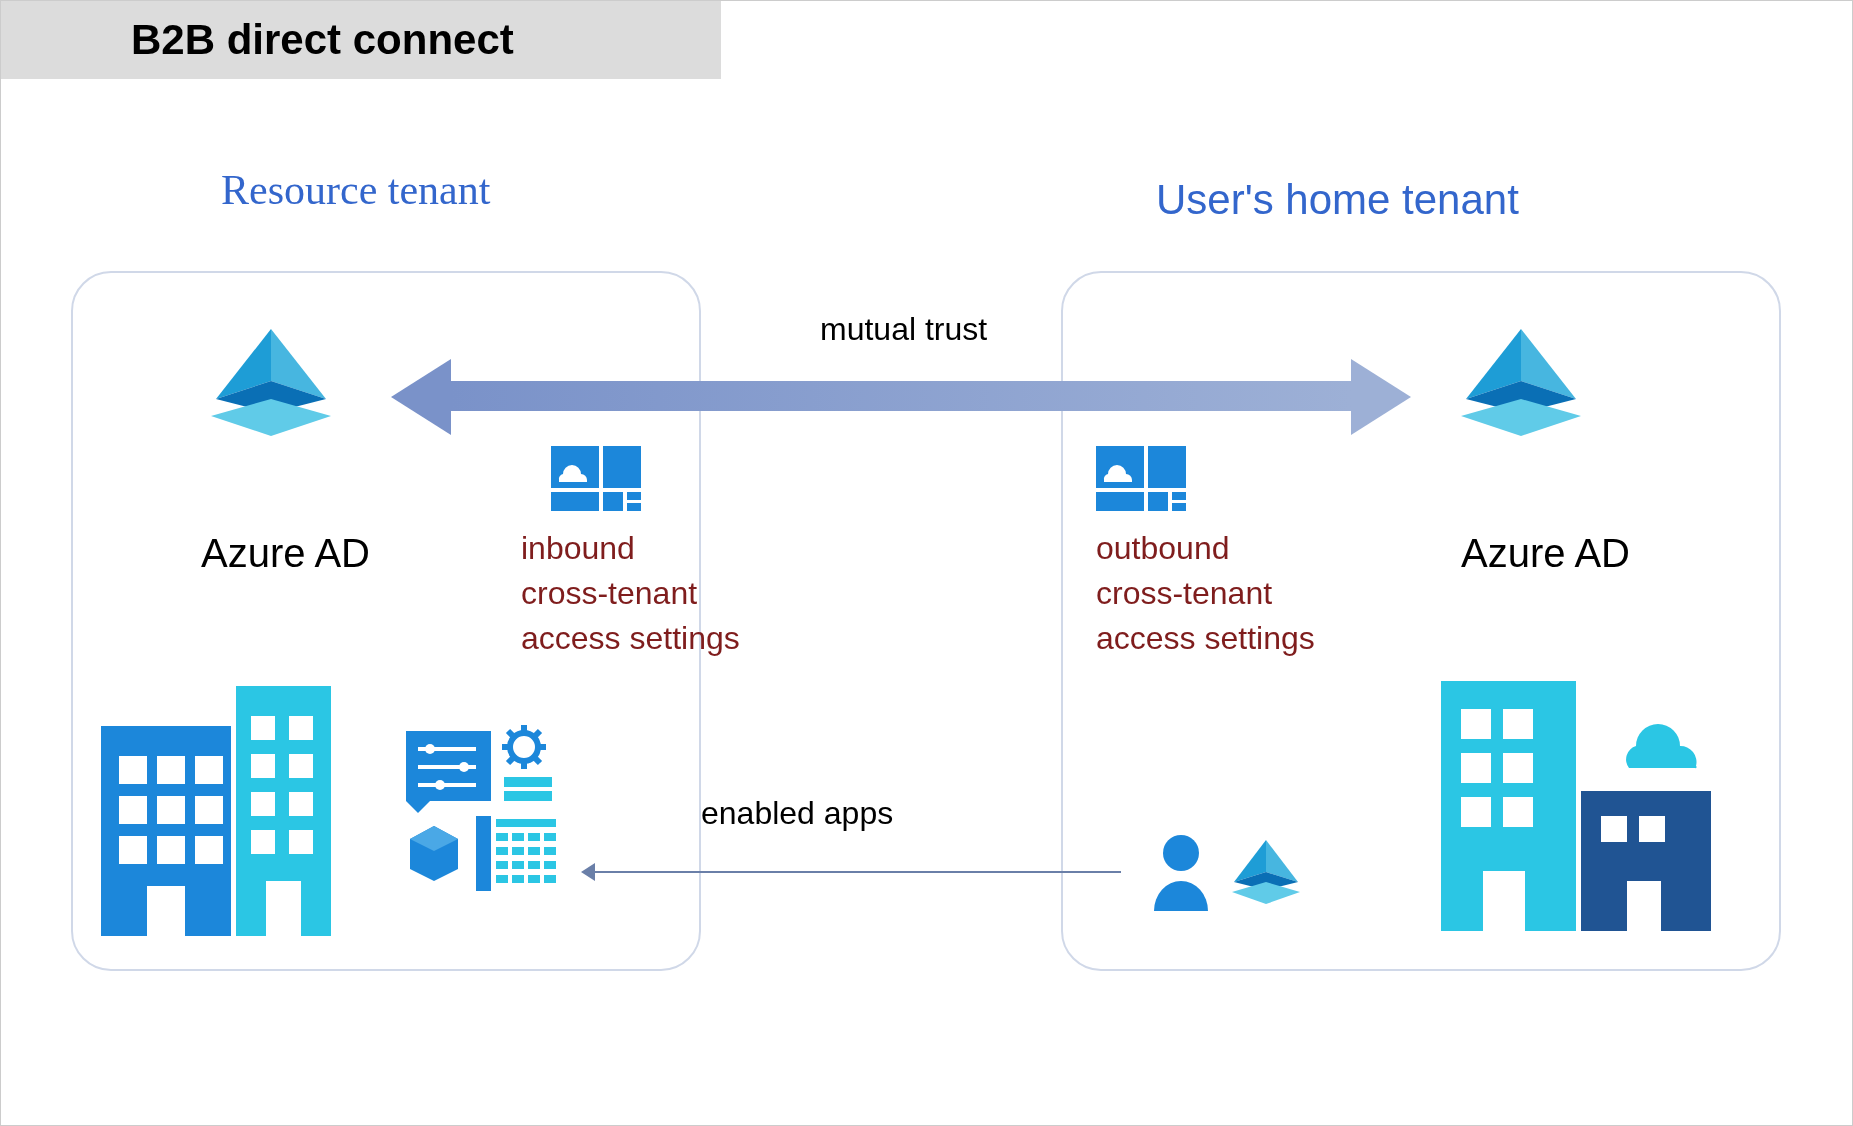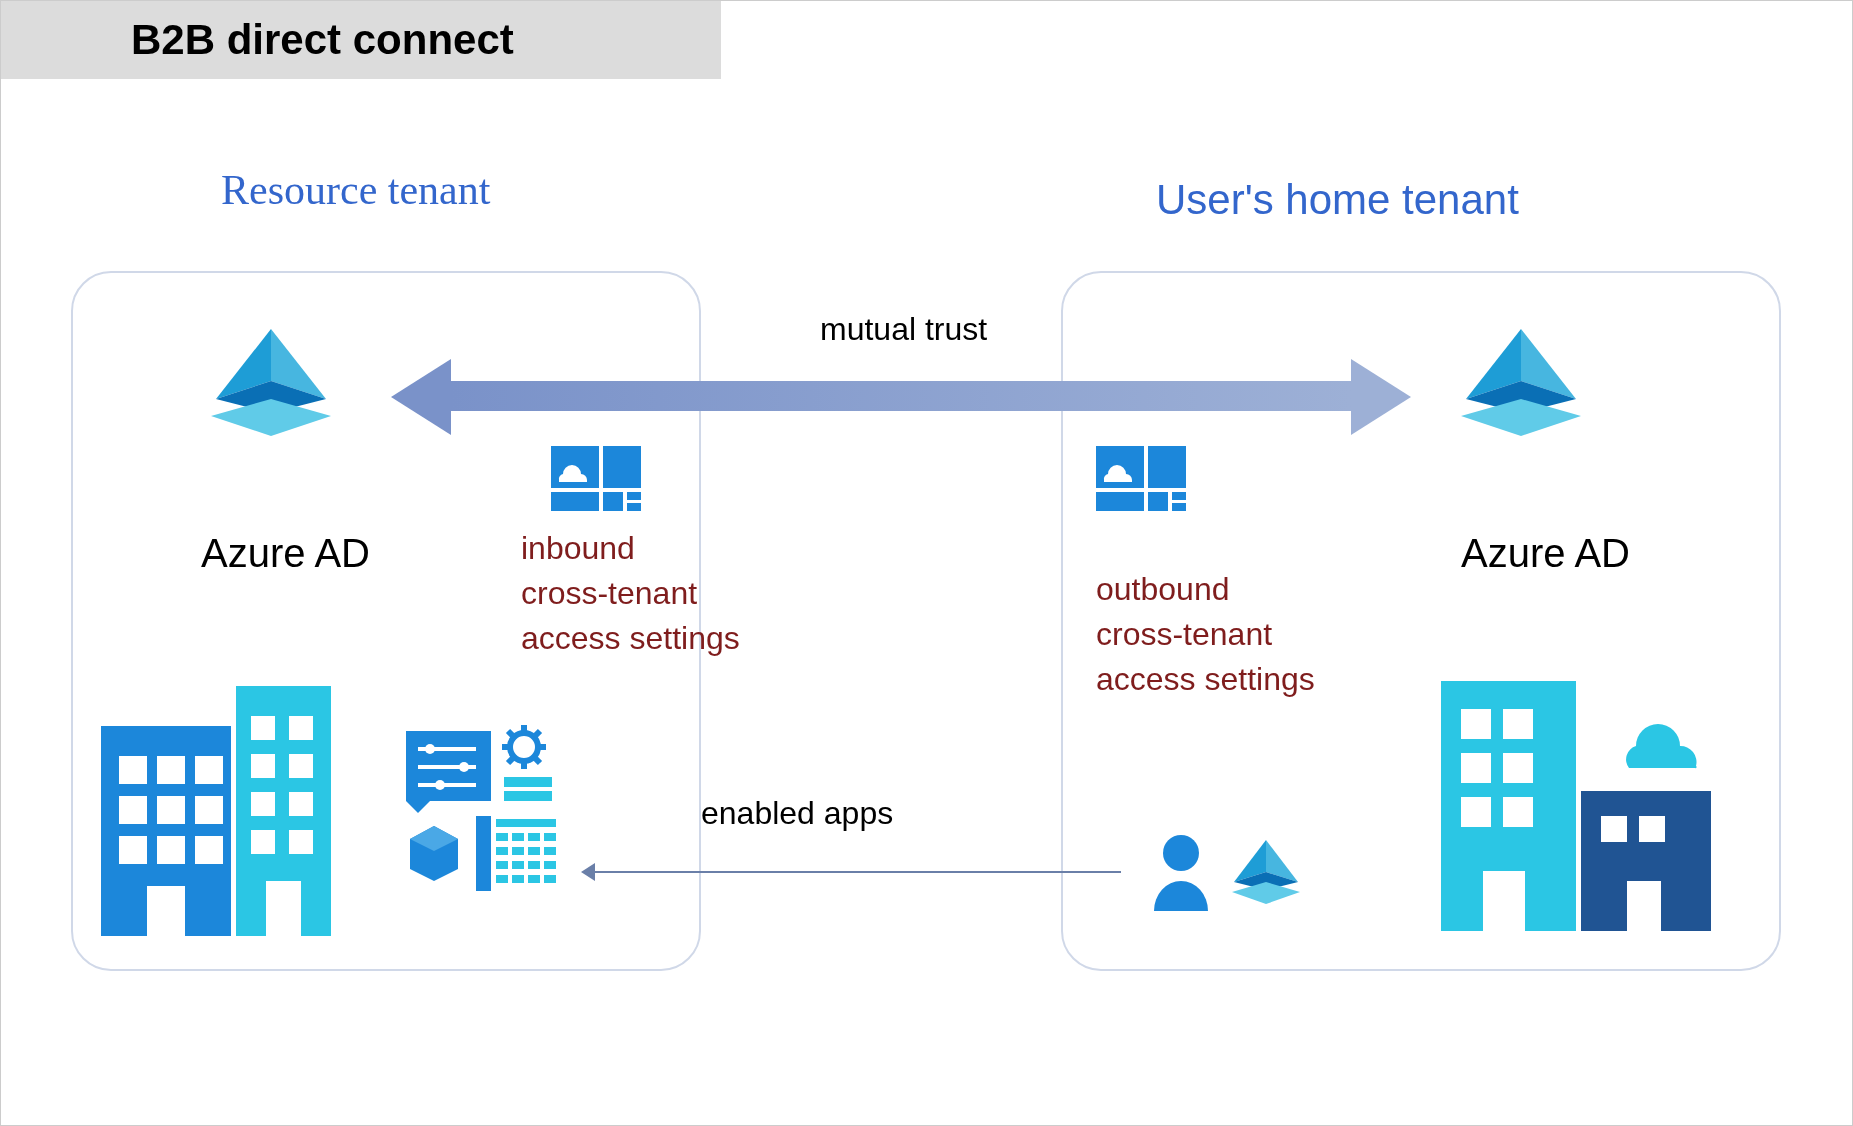--- a/index.html
+++ b/index.html
@@ -61,21 +61,21 @@
     }
     .si-left { top: 445px; left: 550px; }
     .si-right { top: 445px; left: 1095px; }
     .settings-text {
       position: absolute;
       font-size: 32px;
       color: #7f1d1d;
       line-height: 1.4;
     }
     .st-left { top: 525px; left: 520px; }
-    .st-right { top: 525px; left: 1095px; margin-top: 41px; }
+    .st-right { top: 525px; left: 1095px; }
     .mutual-trust {
       position: absolute;
       top: 310px;
       left: 792px;
       font-size: 32px;
       color: #000;
       margin-left: 27px;
     }
     .arrow-body {
       position: absolute;

